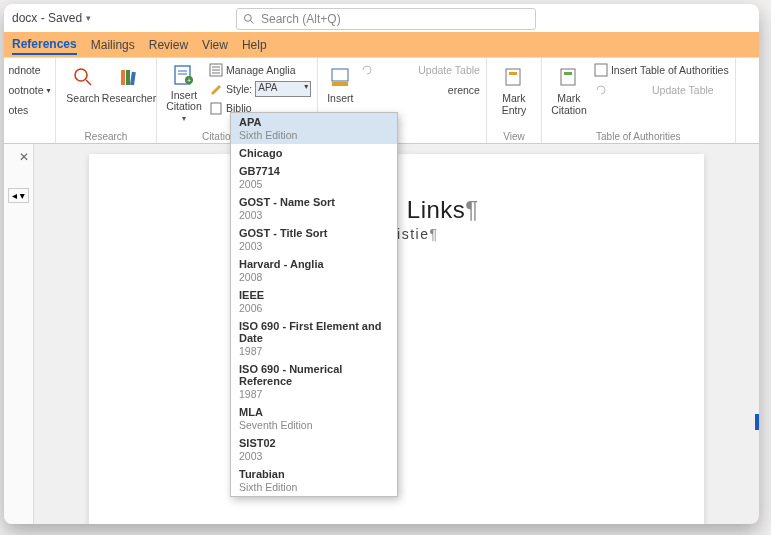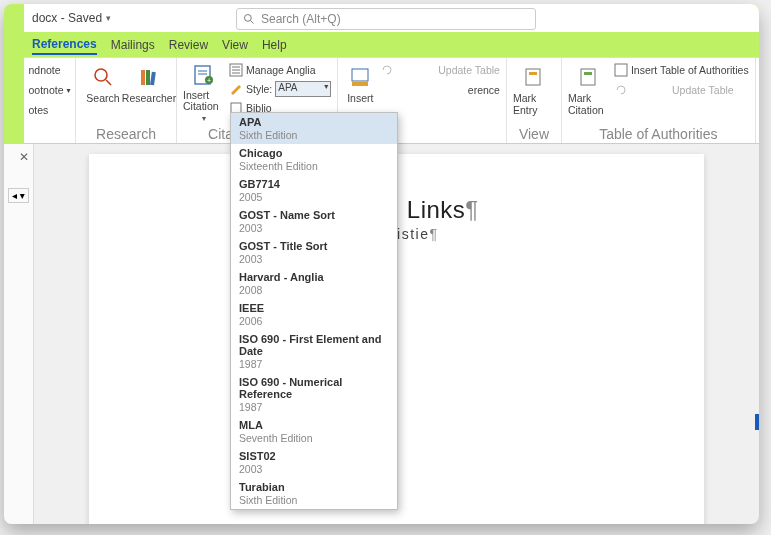--- a/index.html
+++ b/index.html
@@ -1,36 +1,36 @@
 <!DOCTYPE html>
 <html><head>
   <meta charset="utf-8">
   <style>
     * { margin: 0; padding: 0; box-sizing: border-box; font-family: 'Segoe UI', sans-serif; }
     body { background: #f0f0f0; width: 771px; height: 535px; overflow: hidden; position: relative; }
-    .app { background: #bef264; width: 755px; height: 520px; margin: 4px; border-radius: 8px; box-shadow: 0 8px 20px rgba(0,0,0,0.3); overflow: hidden; position: relative; padding-left: 20px; }
+    .app { background: #fdba74; width: 755px; height: 520px; margin: 4px; border-radius: 8px; box-shadow: 0 8px 20px rgba(0,0,0,0.3); overflow: hidden; position: relative; }
     
     .titlebar { height: 28px; display: flex; align-items: center; padding: 0 8px; background: #fff; font-size: 12px; color: #444; }
     .titlebar .dropdown-arrow { margin-left: 4px; font-size: 9px; color: #666; }
     
     .searchbar { position: absolute; top: 4px; left: 232px; width: 300px; height: 22px; border: 1px solid #ccc; border-radius: 3px; display: flex; align-items: center; padding: 0 6px; background: #fff; }
     .searchbar svg { width: 12px; height: 12px; margin-right: 6px; }
     .searchbar span { font-size: 12px; color: #888; }
     
     .tabs { display: flex; align-items: center; height: 26px; padding: 0 8px; gap: 14px; font-size: 12px; color: #444; border-bottom: 1px solid #ddd; }
     .tab { cursor: pointer; padding: 2px 0; }
     .tab.active { color: #185abd; border-bottom: 2px solid #185abd; font-weight: 600; }
     
     .ribbon { display: flex; height: 86px; background: #fff; border-bottom: 1px solid #ccc; font-size: 11px; color: #444; }
     .ribbon-group { display: flex; flex-direction: column; align-items: center; padding: 3px 6px 1px; border-right: 1px solid #e3e3e3; }
     .ribbon-group-body { display: flex; align-items: flex-start; flex: 1; gap: 4px; }
-    .ribbon-group-label { font-size: 14px; color: #888; text-align: center; padding-top: 1px; }
+    .ribbon-group-label { font-size: 10px; color: #888; text-align: center; padding-top: 1px; }
     .big-btn { display: flex; flex-direction: column; align-items: center; justify-content: flex-start; width: 42px; height: 62px; cursor: pointer; padding-top: 2px; }
     .big-btn .iconbox { width: 28px; height: 28px; display: flex; align-items: center; justify-content: center; }
-    .big-btn .lbl { font-size: 10.5px; text-align: left; line-height: 1.1; margin-top: 2px; }
+    .big-btn .lbl { font-size: 10.5px; text-align: center; line-height: 1.1; margin-top: 2px; }
     .big-btn .arrow { font-size: 8px; color: #555; margin-top: 1px; }
     .small-stack { display: flex; flex-direction: column; gap: 2px; justify-content: center; }
     .small-btn { display: flex; align-items: center; height: 18px; cursor: pointer; font-size: 10.5px; gap: 3px; white-space: nowrap; }
     .small-btn .mini-icon { width: 14px; height: 14px; display: inline-flex; align-items: center; justify-content: center; }
     .small-btn.disabled { color: #aaa; gap: 44px; }
     .style-row { display: flex; align-items: center; gap: 3px; font-size: 10.5px; }
     .style-select { width: 56px; height: 16px; border: 1px solid #888; font-size: 10px; padding: 0 2px; background: #e8eef6; }
     
     .doc-area { position: absolute; top: 140px; left: 0; right: 0; bottom: 0; background: #f0f0f0; display: flex; }
     .left-panel { width: 30px; background: #fafafa; border-right: 1px solid #ddd; padding: 6px 4px; }
@@ -265,21 +265,20 @@
     </div>
   </div>
 
   <div class="dropdown-menu" id="style-dd">
       <div class="dd-item selected">
         <div class="dd-name">APA</div>
         <div class="dd-sub">Sixth Edition</div>
       </div>
       <div class="dd-item">
         <div class="dd-name">Chicago</div>
-        <div class="dd-sub">Sixteenth Edition</div>
       </div>
       <div class="dd-item">
         <div class="dd-name">GB7714</div>
         <div class="dd-sub">2005</div>
       </div>
       <div class="dd-item">
         <div class="dd-name">GOST - Name Sort</div>
         <div class="dd-sub">2003</div>
       </div>
       <div class="dd-item">

